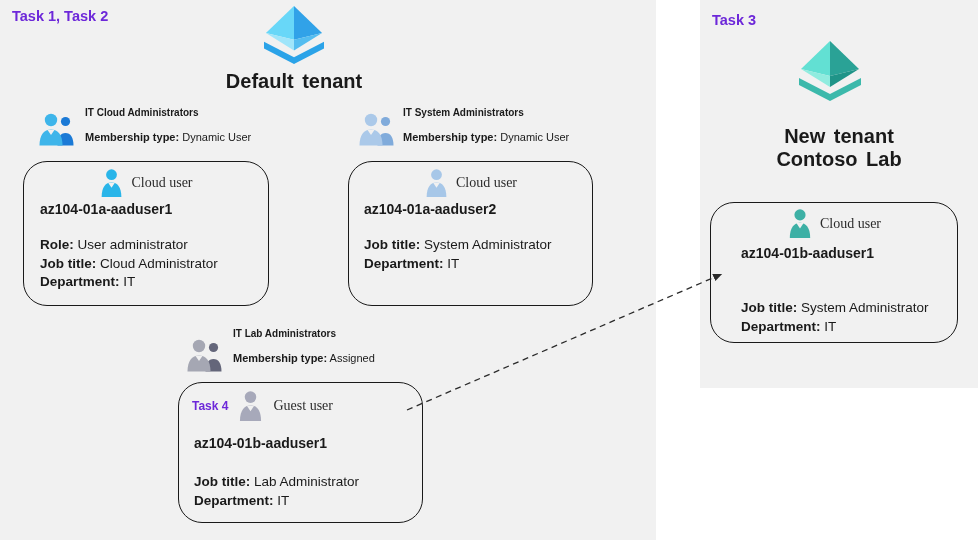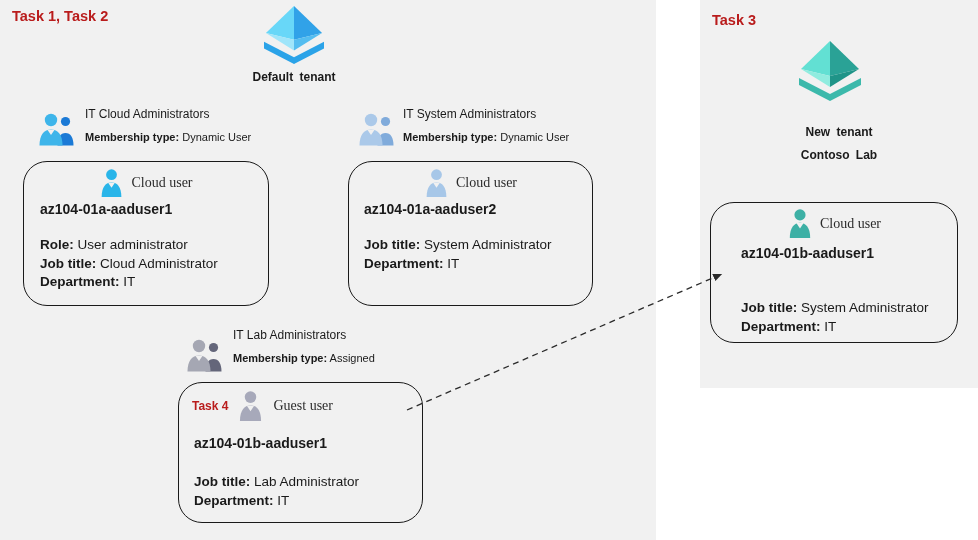--- a/index.html
+++ b/index.html
@@ -4,24 +4,24 @@
 <style>
   * { margin:0; padding:0; box-sizing:border-box; }
   html,body { background:#ffffff; }
   body { font-family:"Liberation Sans", sans-serif; color:#1a1a1a; }
   .canvas { position:relative; width:978px; height:540px; background:#ffffff; overflow:hidden; }
   .panel { position:absolute; background:#f1f1f1; }
   .panel-left  { left:0;   top:0; width:656px; height:540px; }
   .panel-right { left:700px; top:0; width:278px; height:388px; }
 
   .abs { position:absolute; }
-  .task-label { font-size:14.5px; font-weight:bold; color:#b91c1c; }
-  .tenant-name { font-size:12px; font-weight:bold; text-align:center; word-spacing:3px; }
-
-  .group-title { font-size:12px; font-weight:normal; white-space:nowrap; }
+  .task-label { font-size:14.5px; font-weight:bold; color:#6d28d9; }
+  .tenant-name { font-size:20px; font-weight:bold; text-align:center; word-spacing:3px; }
+
+  .group-title { font-size:10px; font-weight:bold; white-space:nowrap; }
   .membership  { font-size:11px; white-space:nowrap; }
   .b { font-weight:bold; }
 
   .card { position:absolute; border:1.4px solid #1a1a1a; border-radius:24px; background:transparent; }
   .card-hdr { position:absolute; left:0; right:0; display:flex; align-items:center; justify-content:center; gap:7px; }
   .card-hdr-left { position:absolute; display:flex; align-items:center; gap:9px; }
   .user-type { font-size:14px; color:#2b2b2b; white-space:nowrap;font-family:Liberation Serif, serif; }
   .user-name { position:absolute; font-size:14px; font-weight:bold; white-space:nowrap; }
   .fields { position:absolute; font-size:13.5px; line-height:18.6px; white-space:nowrap; }
 

